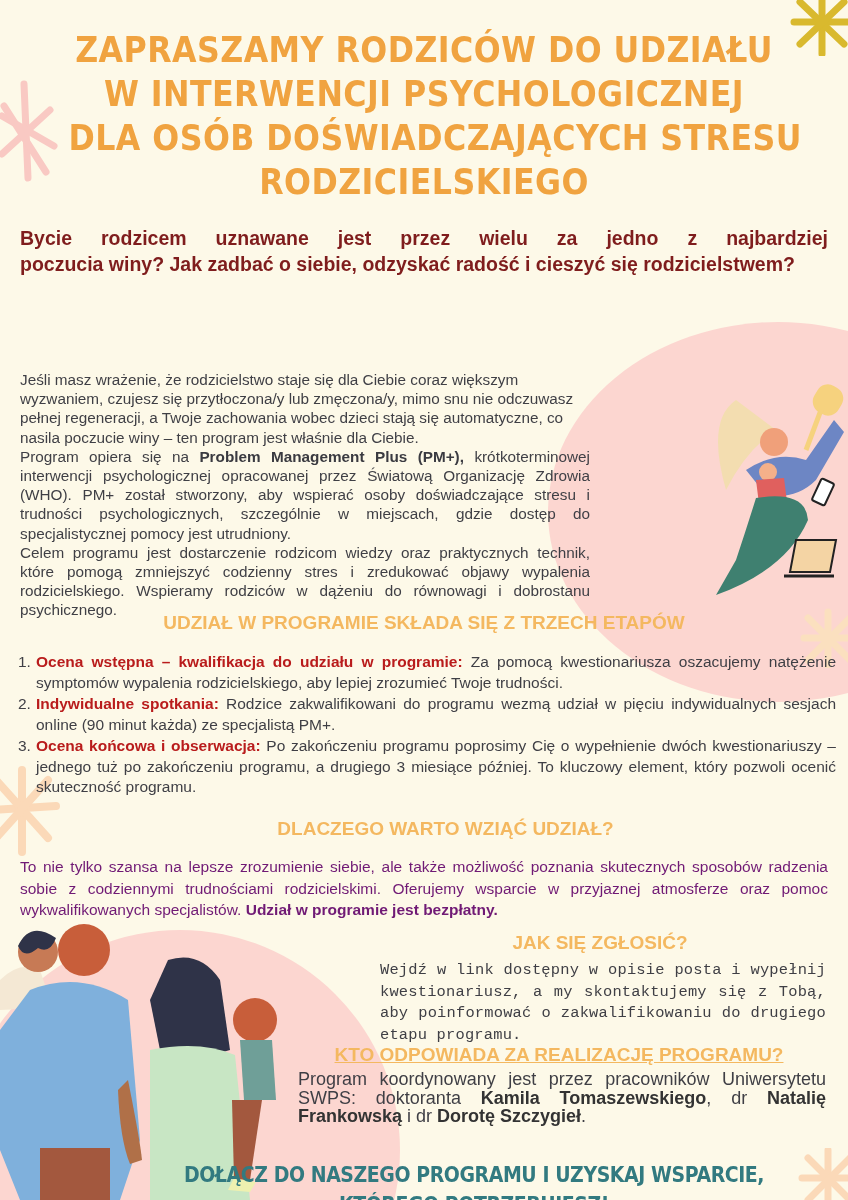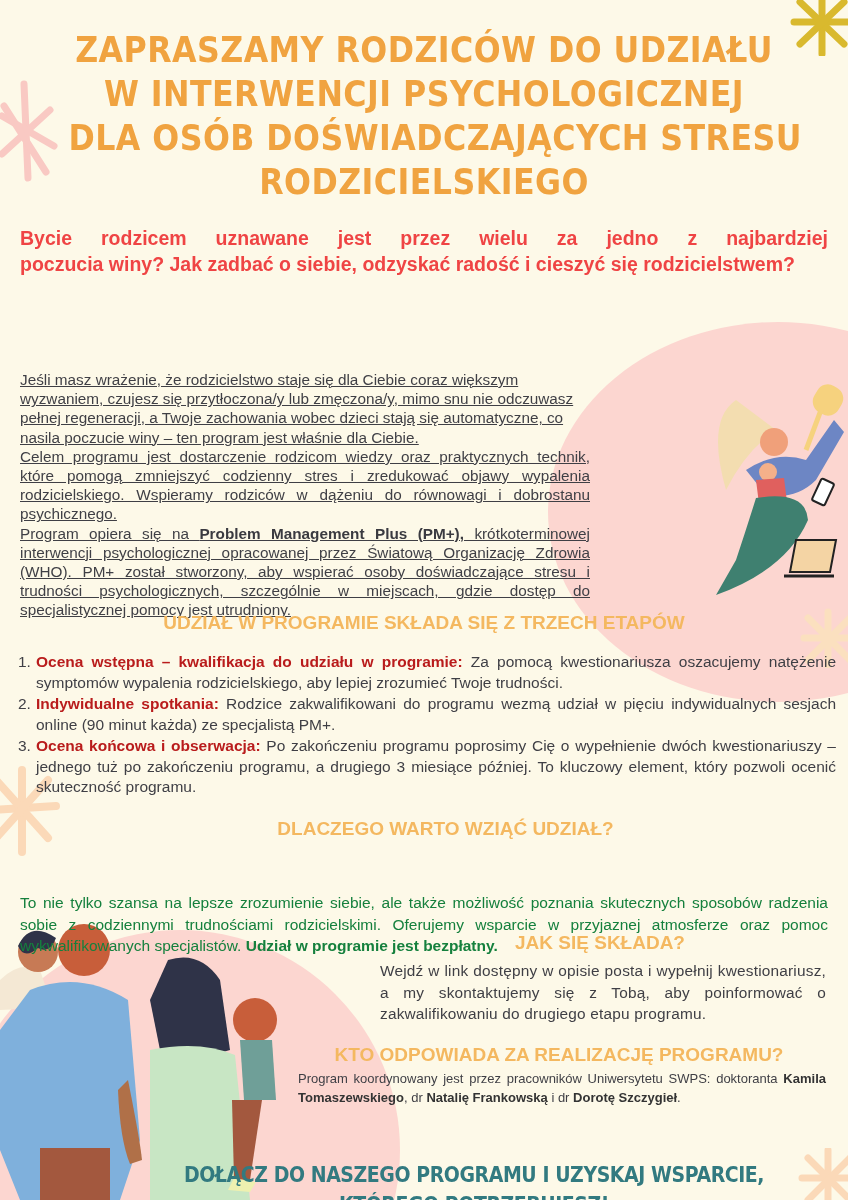--- a/index.html
+++ b/index.html
@@ -16,59 +16,59 @@
   .title {
     position: absolute; left: 20px; right: 20px; top: 28px;
     text-align: center; color: #f0a340; font-weight: 700;
     font-size: 36px; line-height: 44px; letter-spacing: 0.5px;
     font-family: "DejaVu Sans", sans-serif; transform: scaleX(0.88); transform-origin: center top;
   }
   .title div { white-space: nowrap; }
 
   .lead {
     position: absolute; left: 20px; width: 808px; top: 226px;
-    color: #ef4444; font-weight: 700; font-size: 19.5px; line-height: 25.5px;
+    color: #7f1d1d; font-weight: 700; font-size: 19.5px; line-height: 25.5px;
     text-align: justify;
   }
   .lead span { display: block; text-align-last: justify; }
   .lead span.last { text-align-last: left; }
 
   .intro {
     position: absolute; left: 20px; width: 570px; top: 370px;
-    font-size: 15.3px; line-height: 19.2px; color: #3f3f45; text-decoration: underline;
+    font-size: 15.3px; line-height: 19.2px; color: #3f3f45;
   }
   .intro p { margin: 0; }
   .intro b { color: #3a3a40; }
 
   .h2 {
     position: absolute; left: 0; right: 0; text-align: center;
     color: #f4b860; font-weight: 700; font-size: 19px;
   }
 
   .steps {
     position: absolute; left: 18px; width: 818px; top: 652px;
     font-size: 15.5px; line-height: 20.5px; color: #3f3f45;
   }
   .step { display: flex; margin-bottom: 1px; }
   .step .num { width: 18px; flex: 0 0 18px; }
   .step .txt { flex: 1; text-align: justify; }
   .step b { color: #b91c1c; }
 
   .why {
-    position: absolute; left: 20px; width: 808px; top: 892px;
-    font-size: 15.5px; line-height: 21.5px; text-align: justify; color: #15803d;
+    position: absolute; left: 20px; width: 808px; top: 856px;
+    font-size: 15.5px; line-height: 21.5px; text-align: justify; color: #701a75;
   }
 
   .how {
     position: absolute; left: 380px; width: 446px; top: 960px;
-    font-size: 15.4px; line-height: 21.5px; text-align: justify; letter-spacing: 0.2px;
+    font-size: 15.4px; line-height: 21.5px; text-align: justify; letter-spacing: 0.2px; font-family: Liberation Mono, monospace;
   }
   .who {
     position: absolute; left: 298px; width: 528px; top: 1070px;
-    font-size: 13px; line-height: 18.5px; text-align: justify;
+    font-size: 18px; line-height: 18.5px; text-align: justify;
   }
   .who b { color: #333; }
 
   .cta {
     position: absolute; left: 100px; width: 748px; top: 1160px; text-align: center;
     color: #327a80; font-weight: 700; font-size: 22px; line-height: 30px;
     font-family: "DejaVu Sans", sans-serif; letter-spacing: -0.5px;
   }
   .cta div { transform: scaleX(0.86); white-space: nowrap; }
 </style>
@@ -156,24 +156,24 @@
   <div>RODZICIELSKIEGO</div>
 </div>
 
 <div class="lead layer">
   <span>Bycie rodzicem uznawane jest przez wielu za jedno z najbardziej</span>
   <span class="last">poczucia winy? Jak zadbać o siebie, odzyskać radość i cieszyć się rodzicielstwem?</span>
 </div>
 
 <div class="intro layer">
   <p>Jeśli masz wrażenie, że rodzicielstwo staje się dla Ciebie coraz większym wyzwaniem, czujesz się przytłoczona/y lub zmęczona/y, mimo snu nie odczuwasz pełnej regeneracji, a Twoje zachowania wobec dzieci stają się automatyczne, co nasila poczucie winy – ten program jest właśnie dla Ciebie.</p>
-  <p style="text-align:justify;">Celem programu jest dostarczenie rodzicom wiedzy oraz praktycznych technik, które pomogą zmniejszyć codzienny stres i zredukować objawy wypalenia rodzicielskiego. Wspieramy rodziców w dążeniu do równowagi i dobrostanu psychicznego.</p>
   <p style="text-align:justify;">
     <span>Program opiera się na </span><b>Problem Management Plus (PM+),</b><span> krótkoterminowej interwencji psychologicznej opracowanej przez Światową Organizację Zdrowia (WHO). PM+ został stworzony, aby wspierać osoby doświadczające stresu i trudności psychologicznych, szczególnie w miejscach, gdzie dostęp do specjalistycznej pomocy jest utrudniony.</span>
   </p>
+  <p style="text-align:justify;">Celem programu jest dostarczenie rodzicom wiedzy oraz praktycznych technik, które pomogą zmniejszyć codzienny stres i zredukować objawy wypalenia rodzicielskiego. Wspieramy rodziców w dążeniu do równowagi i dobrostanu psychicznego.</p>
 </div>
 
 <div class="h2 layer" style="top:612px;">UDZIAŁ W PROGRAMIE SKŁADA SIĘ Z TRZECH ETAPÓW</div>
 <div class="steps layer">
   <div class="step">
     <span class="num">1.</span>
     <span class="txt"><b> Ocena wstępna – kwalifikacja do udziału w programie:</b><span> Za pomocą kwestionariusza oszacujemy natężenie symptomów wypalenia rodzicielskiego, aby lepiej zrozumieć Twoje trudności.</span></span>
   </div>
   <div class="step">
     <span class="num">2.</span>
@@ -183,24 +183,24 @@
     <span class="num">3.</span>
     <span class="txt"><b>Ocena końcowa i obserwacja:</b><span> Po zakończeniu programu poprosimy Cię o wypełnienie dwóch kwestionariuszy – jednego tuż po zakończeniu programu, a drugiego 3 miesiące później. To kluczowy element, który pozwoli ocenić skuteczność programu.</span></span>
   </div>
 </div>
 
 <div class="h2 layer" style="top:818px;padding-left:43px;">DLACZEGO WARTO WZIĄĆ UDZIAŁ?</div>
 <div class="why layer">
   <span>To nie tylko szansa na lepsze zrozumienie siebie, ale także możliwość poznania skutecznych sposobów radzenia sobie z codziennymi trudnościami rodzicielskimi. Oferujemy wsparcie w przyjaznej atmosferze oraz pomoc wykwalifikowanych specjalistów. </span><b>Udział w programie jest bezpłatny.</b>
 </div>
 
-<div class="h2 layer" style="top:932px; left:490px; right:auto; width:220px;">JAK SIĘ SKŁADA?</div>
+<div class="h2 layer" style="top:932px; left:490px; right:auto; width:220px;">JAK SIĘ ZGŁOSIĆ?</div>
 <div class="how layer">Wejdź w link dostępny w opisie posta i wypełnij kwestionariusz, a my skontaktujemy się z Tobą, aby poinformować o zakwalifikowaniu do drugiego etapu programu.</div>
 
-<div class="h2 layer" style="top:1044px; left:300px; right:30px;">KTO ODPOWIADA ZA REALIZACJĘ PROGRAMU?</div>
+<div class="h2 layer" style="top:1044px; left:300px; right:30px;text-decoration:underline;">KTO ODPOWIADA ZA REALIZACJĘ PROGRAMU?</div>
 <div class="who layer">
   <span>Program koordynowany jest przez pracowników Uniwersytetu SWPS: doktoranta </span><b>Kamila Tomaszewskiego</b><span>, dr </span><b>Natalię Frankowską</b><span> i dr </span><b>Dorotę Szczygieł</b><span>.</span>
 </div>
 
 <div class="cta layer">
   <div>DOŁĄCZ DO NASZEGO PROGRAMU I UZYSKAJ WSPARCIE,</div>
   <div>KTÓREGO POTRZEBUJESZ!</div>
 </div>
 
 </body></html>

